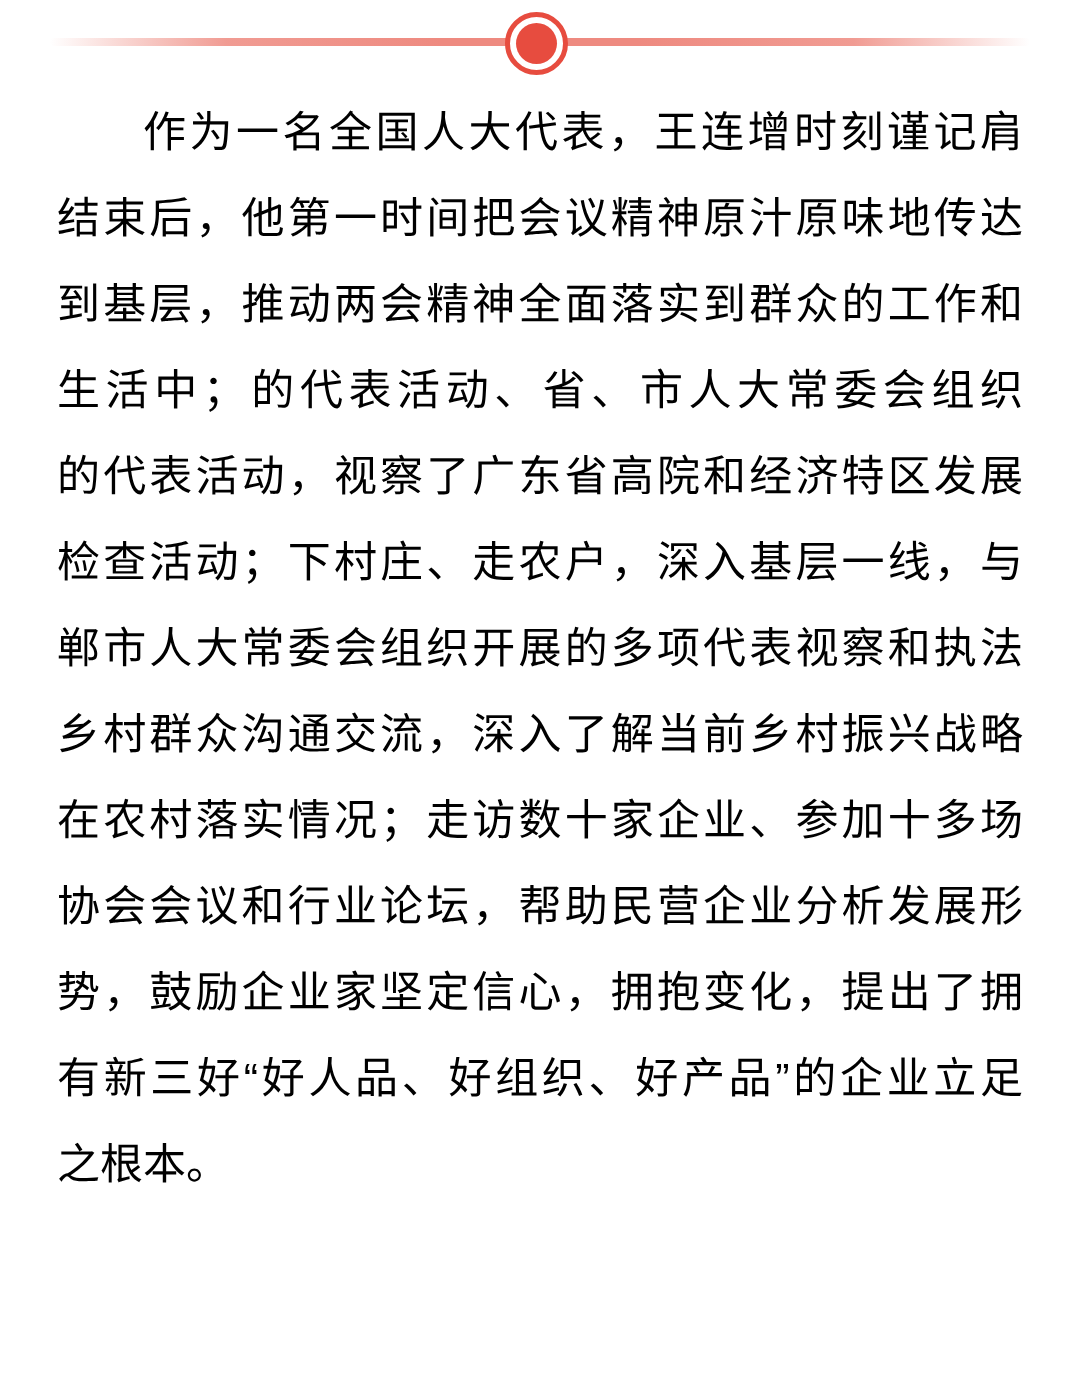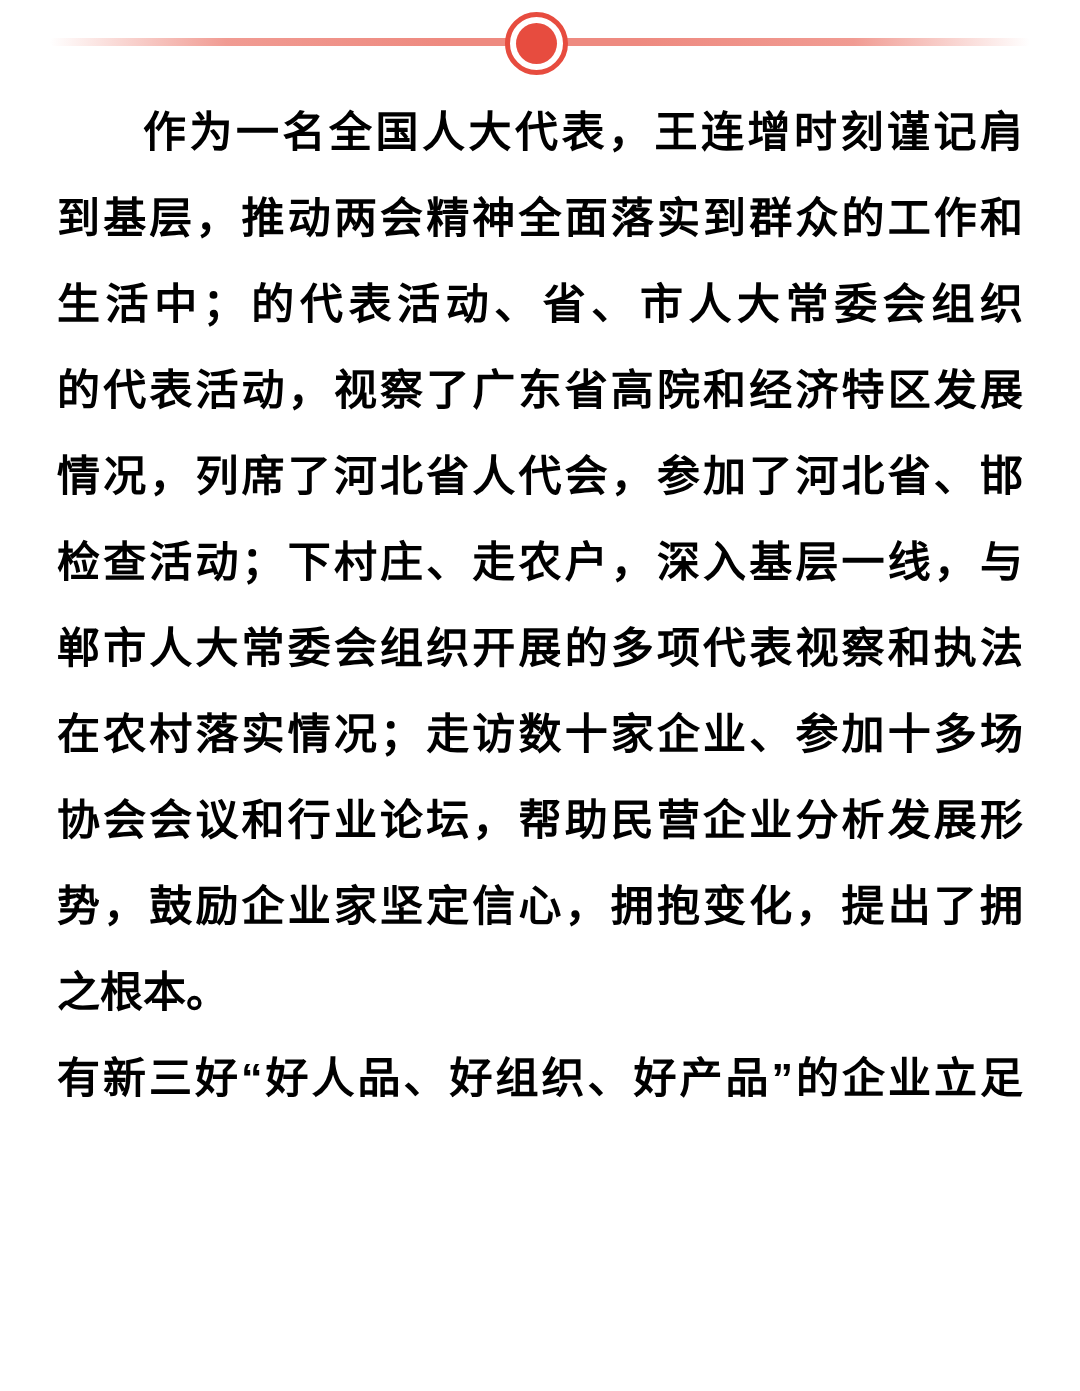--- a/index.html
+++ b/index.html
@@ -53,21 +53,21 @@
     height: 41px;
     border-radius: 50%;
     background: #e74c3f;
   }
   
   .article {
     padding: 0 57px;
     color: #000000;
     font-size: 43px;
     line-height: 86px;
-    font-weight: 700;
+    font-weight: 400;
   }
   .para-line {
     text-align: justify;
     text-align-last: justify;
     height: 86px;
     overflow: hidden;
   }
   .para-line.first {
     text-indent: 86px;
   }
@@ -79,24 +79,25 @@
 <body>
 
 <div class="header-ornament">
   <div class="divider-line"></div>
   <div class="divider-ring"></div>
   <div class="divider-dot"></div>
 </div>
 
 <div class="article">
   <div class="para-line first">作为一名全国人大代表，王连增时刻谨记肩</div>
+  <div class="para-line">结束后，他第一时间把会议精神原汁原味地传达</div>
   <div class="para-line">到基层，推动两会精神全面落实到群众的工作和</div>
   <div class="para-line">生活中；的代表活动、省、市人大常委会组织</div>
   <div class="para-line">的代表活动，视察了广东省高院和经济特区发展</div>
-  <div class="para-line">情况，列席了河北省人代会，参加了河北省、邯</div>
   <div class="para-line">检查活动；下村庄、走农户，深入基层一线，与</div>
   <div class="para-line">郸市人大常委会组织开展的多项代表视察和执法</div>
+  <div class="para-line">乡村群众沟通交流，深入了解当前乡村振兴战略</div>
   <div class="para-line">在农村落实情况；走访数十家企业、参加十多场</div>
   <div class="para-line">协会会议和行业论坛，帮助民营企业分析发展形</div>
   <div class="para-line">势，鼓励企业家坚定信心，拥抱变化，提出了拥</div>
+  <div class="para-line">有新三好“好人品、好组织、好产品”的企业立足</div>
   <div class="para-line last">之根本。</div>
-  <div class="para-line">有新三好“好人品、好组织、好产品”的企业立足</div>
 </div>
 
 </body></html>

